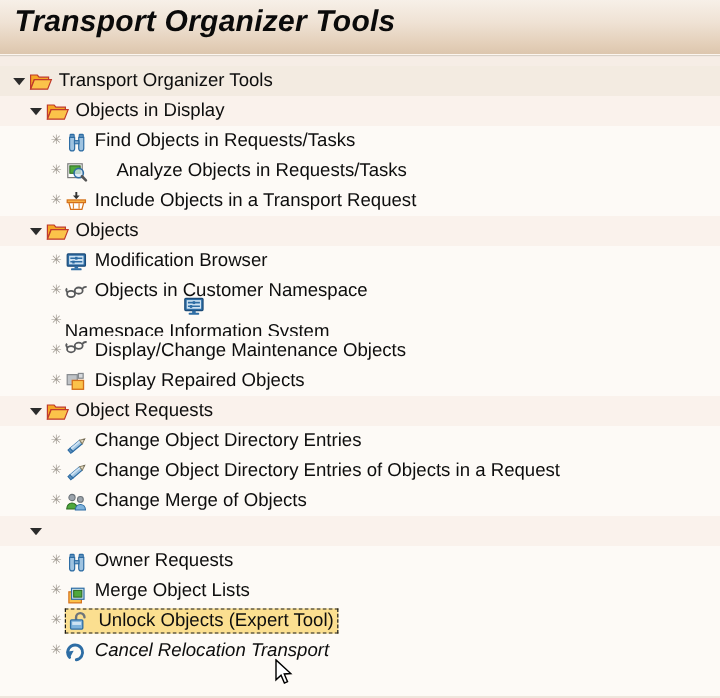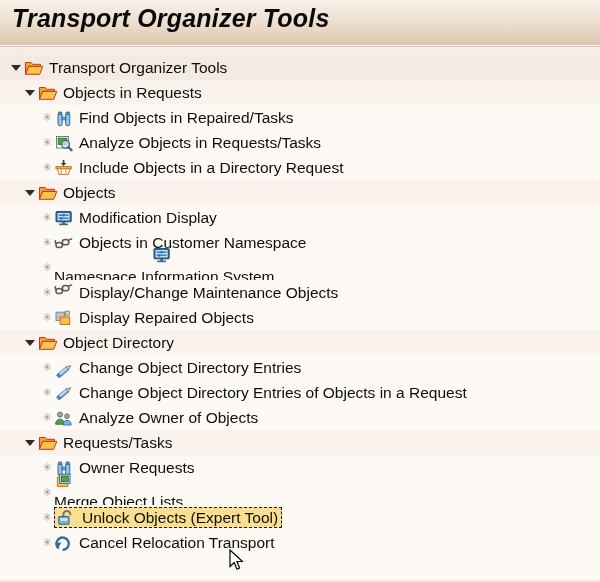--- a/index.html
+++ b/index.html
@@ -145,43 +145,43 @@
       <div class="row lvl2">
         <span class="indent" style="width: 22px;"></span>
         <span class="twisty"></span>
         <span style="display: inline-flex; align-items: center;">
           <span class="icon">
             <svg width="20" height="18" viewBox="0 0 20 18">
               <path d="M1.5 3.5h5.6l1.5 1.8h7.9v2.1H4.6L1.5 15.3z" fill="#F5A623" stroke="#C0392B" stroke-width="1"></path>
               <path d="M4.6 7.4h14.2l-3.1 7.9H1.5z" fill="#FBC34A" stroke="#C0392B" stroke-width="1"></path>
             </svg>
           </span>
-          <span class="label">Objects in Requests</span>
+          <span class="label">Objects in Display</span>
         </span>
       </div>
       <div class="row leaf">
         <span class="indent" style="width: 40px;"></span>
         <span class="bullet">✳</span>
         <span style="display: inline-flex; align-items: center;">
           <span class="icon">
             <svg width="20" height="18" viewBox="0 0 20 18">
               <path d="M4 5.5h4.2v9.2a2.1 2.1 0 0 1-4.2 0z" fill="#9FC3E0" stroke="#2E6DA4" stroke-width="1"></path>
               <path d="M11.6 5.5h4.2v9.2a2.1 2.1 0 0 1-4.2 0z" fill="#9FC3E0" stroke="#2E6DA4" stroke-width="1"></path>
               <rect x="8.0" y="8.2" width="3.8" height="2.6" fill="#7FA9CC" stroke="#2E6DA4" stroke-width="0.9"></rect>
               <rect x="4.4" y="3.0" width="3.4" height="2.6" rx="0.6" fill="#5A8EBB" stroke="#2E6DA4" stroke-width="0.9"></rect>
               <rect x="12.0" y="3.0" width="3.4" height="2.6" rx="0.6" fill="#5A8EBB" stroke="#2E6DA4" stroke-width="0.9"></rect>
             </svg>
           </span>
-          <span class="label">Find Objects in Repaired/Tasks</span>
-        </span>
-      </div>
-      <div class="row leaf">
-        <span class="indent" style="width: 40px;"></span>
-        <span class="bullet">✳</span>
-        <span style="display: inline-flex; align-items: center;">
+          <span class="label">Find Objects in Requests/Tasks</span>
+        </span>
+      </div>
+      <div class="row leaf">
+        <span class="indent" style="width: 40px;"></span>
+        <span class="bullet">✳</span>
+        <span style="display: inline-flex; align-items: center; gap: 18px;">
           <span class="icon">
             <svg width="20" height="18" viewBox="0 0 20 18">
               <rect x="2.5" y="2.5" width="12" height="11.5" fill="#ffffff" stroke="#7A7A7A" stroke-width="1"></rect>
               <rect x="4.2" y="4.2" width="8.6" height="6.2" fill="#4FA83D" stroke="#2F6B23" stroke-width="0.9"></rect>
               <circle cx="11.6" cy="10.2" r="3.9" fill="#D7E8F5" fill-opacity="0.75" stroke="#2E6DA4" stroke-width="1.3"></circle>
               <line x1="14.3" y1="12.9" x2="17.6" y2="16.3" stroke="#555" stroke-width="2.2" stroke-linecap="round"></line>
             </svg>
           </span>
           <span class="label">Analyze Objects in Requests/Tasks</span>
         </span>
@@ -193,21 +193,21 @@
           <span class="icon">
             <svg width="20" height="18" viewBox="0 0 20 18">
               <path d="M9.6 1.0v4.0" stroke="#333" stroke-width="1.6"></path>
               <path d="M6.8 4.0l2.8 3.0 2.8-3.0z" fill="#333"></path>
               <rect x="2.0" y="7.6" width="15.2" height="2.2" fill="#F6B347" stroke="#D4701A" stroke-width="1"></rect>
               <path d="M3.4 9.8h12.4l-1.5 5.6H4.9z" fill="#FFFFFF" stroke="#D4701A" stroke-width="1"></path>
               <line x1="7.2" y1="10.4" x2="7.2" y2="15.0" stroke="#E08A2E" stroke-width="1"></line>
               <line x1="11.9" y1="10.4" x2="11.9" y2="15.0" stroke="#E08A2E" stroke-width="1"></line>
             </svg>
           </span>
-          <span class="label">Include Objects in a Directory Request</span>
+          <span class="label">Include Objects in a Transport Request</span>
         </span>
       </div>
       <div class="row lvl2">
         <span class="indent" style="width: 22px;"></span>
         <span class="twisty"></span>
         <span style="display: inline-flex; align-items: center;">
           <span class="icon">
             <svg width="20" height="18" viewBox="0 0 20 18">
               <path d="M1.5 3.5h5.6l1.5 1.8h7.9v2.1H4.6L1.5 15.3z" fill="#F5A623" stroke="#C0392B" stroke-width="1"></path>
               <path d="M4.6 7.4h14.2l-3.1 7.9H1.5z" fill="#FBC34A" stroke="#C0392B" stroke-width="1"></path>
@@ -225,21 +225,21 @@
               <rect x="2.0" y="2.6" width="15.2" height="10.2" rx="0.8" fill="#2E6DA4" stroke="#1C4B78" stroke-width="1"></rect>
               <rect x="3.6" y="4.1" width="12.0" height="7.2" fill="#CFE3F3"></rect>
               <line x1="4.6" y1="6.2" x2="14.6" y2="6.2" stroke="#2E6DA4" stroke-width="1.3"></line>
               <line x1="4.6" y1="9.2" x2="14.6" y2="9.2" stroke="#2E6DA4" stroke-width="1.3"></line>
               <rect x="8.6" y="5.0" width="2.0" height="2.4" fill="#2E6DA4"></rect>
               <rect x="6.2" y="8.2" width="2.0" height="2.4" fill="#2E6DA4"></rect>
               <rect x="8.1" y="12.8" width="3.0" height="2.0" fill="#2E6DA4"></rect>
               <rect x="5.2" y="14.6" width="8.8" height="1.7" rx="0.6" fill="#2E6DA4"></rect>
             </svg>
           </span>
-          <span class="label">Modification Display</span>
+          <span class="label">Modification Browser</span>
         </span>
       </div>
       <div class="row leaf">
         <span class="indent" style="width: 40px;"></span>
         <span class="bullet">✳</span>
         <span style="display: inline-flex; align-items: center;">
           <span class="icon">
             <svg width="20" height="18" viewBox="0 0 20 18">
               <g fill="none" stroke="#58595B" stroke-width="1.5">
                 <ellipse cx="5.2" cy="11.0" rx="3.3" ry="2.6"></ellipse>
@@ -307,21 +307,21 @@
       <div class="row lvl2">
         <span class="indent" style="width: 22px;"></span>
         <span class="twisty"></span>
         <span style="display: inline-flex; align-items: center;">
           <span class="icon">
             <svg width="20" height="18" viewBox="0 0 20 18">
               <path d="M1.5 3.5h5.6l1.5 1.8h7.9v2.1H4.6L1.5 15.3z" fill="#F5A623" stroke="#C0392B" stroke-width="1"></path>
               <path d="M4.6 7.4h14.2l-3.1 7.9H1.5z" fill="#FBC34A" stroke="#C0392B" stroke-width="1"></path>
             </svg>
           </span>
-          <span class="label">Object Directory</span>
+          <span class="label">Object Requests</span>
         </span>
       </div>
       <div class="row leaf">
         <span class="indent" style="width: 40px;"></span>
         <span class="bullet">✳</span>
         <span style="display: inline-flex; align-items: flex-end;">
           <span class="icon">
             <svg width="20" height="18" viewBox="0 0 20 18">
               <g transform="rotate(-40 10 9)">
                 <rect x="4.0" y="7.4" width="10.4" height="3.6" fill="#9FC3E0" stroke="#2E6DA4" stroke-width="1"></rect>
@@ -358,56 +358,47 @@
         <span class="bullet">✳</span>
         <span style="display: inline-flex; align-items: center;">
           <span class="icon">
             <svg width="20" height="18" viewBox="0 0 20 18">
               <circle cx="6.0" cy="5.6" r="2.6" fill="#9CA4AC" stroke="#6B7278" stroke-width="0.9"></circle>
               <path d="M1.6 15.2c0-3.0 2.0-5.0 4.4-5.0s4.4 2.0 4.4 5.0z" fill="#4FA83D" stroke="#2F6B23" stroke-width="0.9"></path>
               <circle cx="13.0" cy="7.2" r="2.4" fill="#9CA4AC" stroke="#6B7278" stroke-width="0.9"></circle>
               <path d="M8.8 16.0c0-2.8 1.9-4.6 4.2-4.6s4.2 1.8 4.2 4.6z" fill="#7FB3DC" stroke="#2E6DA4" stroke-width="0.9"></path>
             </svg>
           </span>
-          <span class="label">Analyze Owner of Objects</span>
+          <span class="label">Change Merge of Objects</span>
         </span>
       </div>
       <div class="row lvl2">
         <span class="indent" style="width: 22px;"></span>
         <span class="twisty"></span>
-        <span style="display: inline-flex; align-items: center;">
-          <span class="icon">
-            <svg width="20" height="18" viewBox="0 0 20 18">
-              <path d="M1.5 3.5h5.6l1.5 1.8h7.9v2.1H4.6L1.5 15.3z" fill="#F5A623" stroke="#C0392B" stroke-width="1"></path>
-              <path d="M4.6 7.4h14.2l-3.1 7.9H1.5z" fill="#FBC34A" stroke="#C0392B" stroke-width="1"></path>
-            </svg>
-          </span>
-          <span class="label">Requests/Tasks</span>
-        </span>
       </div>
       <div class="row leaf">
         <span class="indent" style="width: 40px;"></span>
         <span class="bullet">✳</span>
         <span style="display: inline-flex; align-items: center;">
           <span class="icon">
             <svg width="20" height="18" viewBox="0 0 20 18">
               <path d="M4 5.5h4.2v9.2a2.1 2.1 0 0 1-4.2 0z" fill="#9FC3E0" stroke="#2E6DA4" stroke-width="1"></path>
               <path d="M11.6 5.5h4.2v9.2a2.1 2.1 0 0 1-4.2 0z" fill="#9FC3E0" stroke="#2E6DA4" stroke-width="1"></path>
               <rect x="8.0" y="8.2" width="3.8" height="2.6" fill="#7FA9CC" stroke="#2E6DA4" stroke-width="0.9"></rect>
               <rect x="4.4" y="3.0" width="3.4" height="2.6" rx="0.6" fill="#5A8EBB" stroke="#2E6DA4" stroke-width="0.9"></rect>
               <rect x="12.0" y="3.0" width="3.4" height="2.6" rx="0.6" fill="#5A8EBB" stroke="#2E6DA4" stroke-width="0.9"></rect>
             </svg>
           </span>
           <span class="label">Owner Requests</span>
         </span>
       </div>
       <div class="row leaf">
         <span class="indent" style="width: 40px;"></span>
         <span class="bullet">✳</span>
-        <span style="display: inline-flex; align-items: flex-start; flex-direction: column;">
+        <span style="display: inline-flex; align-items: flex-end;">
           <span class="icon">
             <svg width="20" height="18" viewBox="0 0 20 18">
               <rect x="3.4" y="6.2" width="10.4" height="9.2" fill="#FBC24A" stroke="#D4701A" stroke-width="1"></rect>
               <rect x="5.6" y="3.2" width="10.4" height="9.2" fill="#CFE3F3" stroke="#2E6DA4" stroke-width="1"></rect>
               <rect x="7.4" y="5.0" width="6.8" height="5.6" fill="#4FA83D" stroke="#2F6B23" stroke-width="0.9"></rect>
             </svg>
           </span>
           <span class="label">Merge Object Lists</span>
         </span>
       </div>
@@ -421,21 +412,21 @@
               <rect x="1.8" y="7.6" width="10.2" height="7.6" rx="0.8" fill="#7FB3DC" stroke="#2E6DA4" stroke-width="1.1"></rect>
               <rect x="3.2" y="9.2" width="7.4" height="2.6" fill="#CFE3F3"></rect>
             </svg>
           </span>
           <span class="label">Unlock Objects (Expert Tool)</span>
         </span>
       </div>
       <div class="row leaf">
         <span class="indent" style="width: 40px;"></span>
         <span class="bullet">✳</span>
-        <span style="display: inline-flex; align-items: center;">
+        <span style="display: inline-flex; align-items: center; font-style: italic;">
           <span class="icon">
             <svg width="20" height="18" viewBox="0 0 20 18">
               <path d="M4.0 13.8a6.2 6.2 0 1 1 5.6 2.0" fill="none" stroke="#2E6DA4" stroke-width="2.4" stroke-linecap="round"></path>
               <polygon points="1.0,9.2 7.4,8.2 4.2,14.2" fill="#2E6DA4"></polygon>
             </svg>
           </span>
           <span class="label">Cancel Relocation Transport</span>
         </span>
       </div>
     </div>

